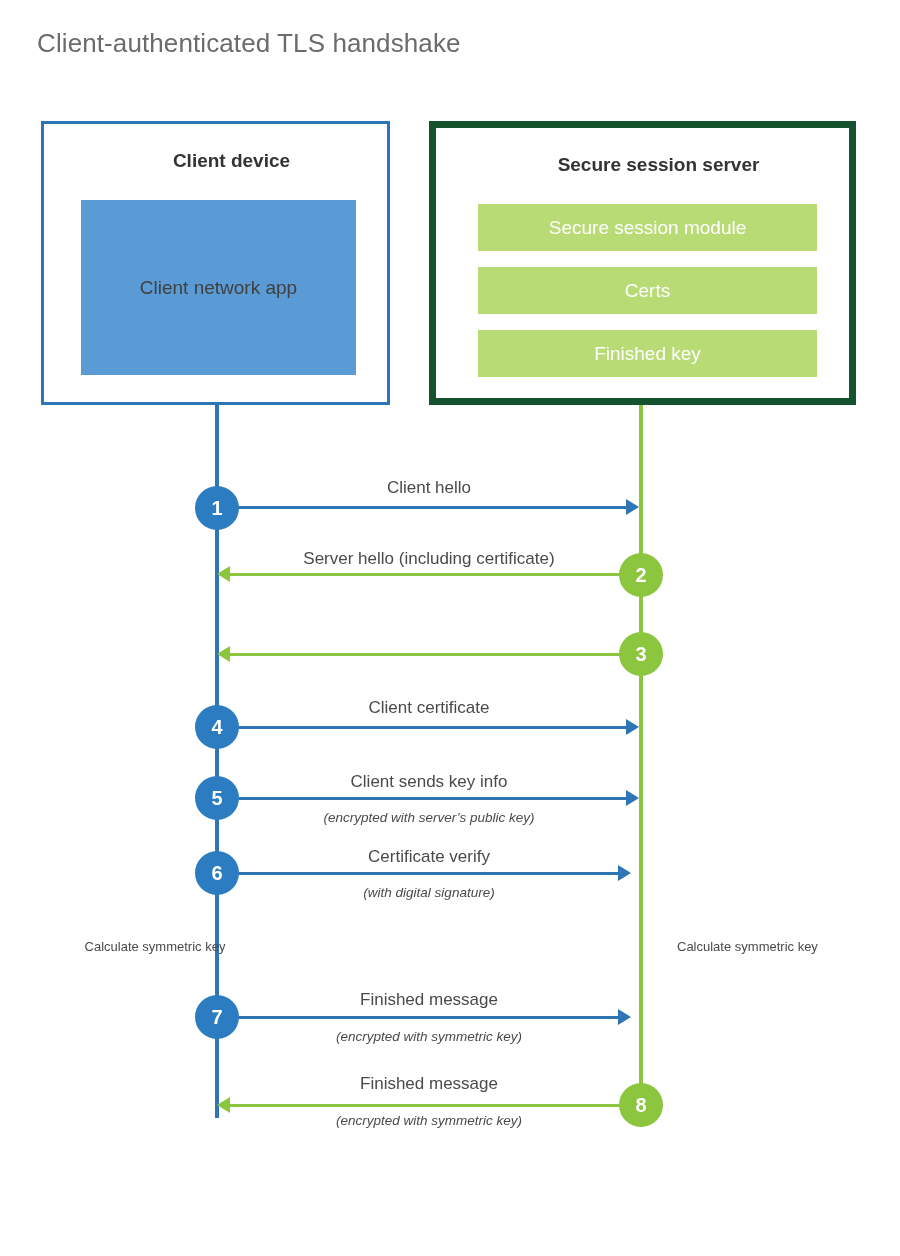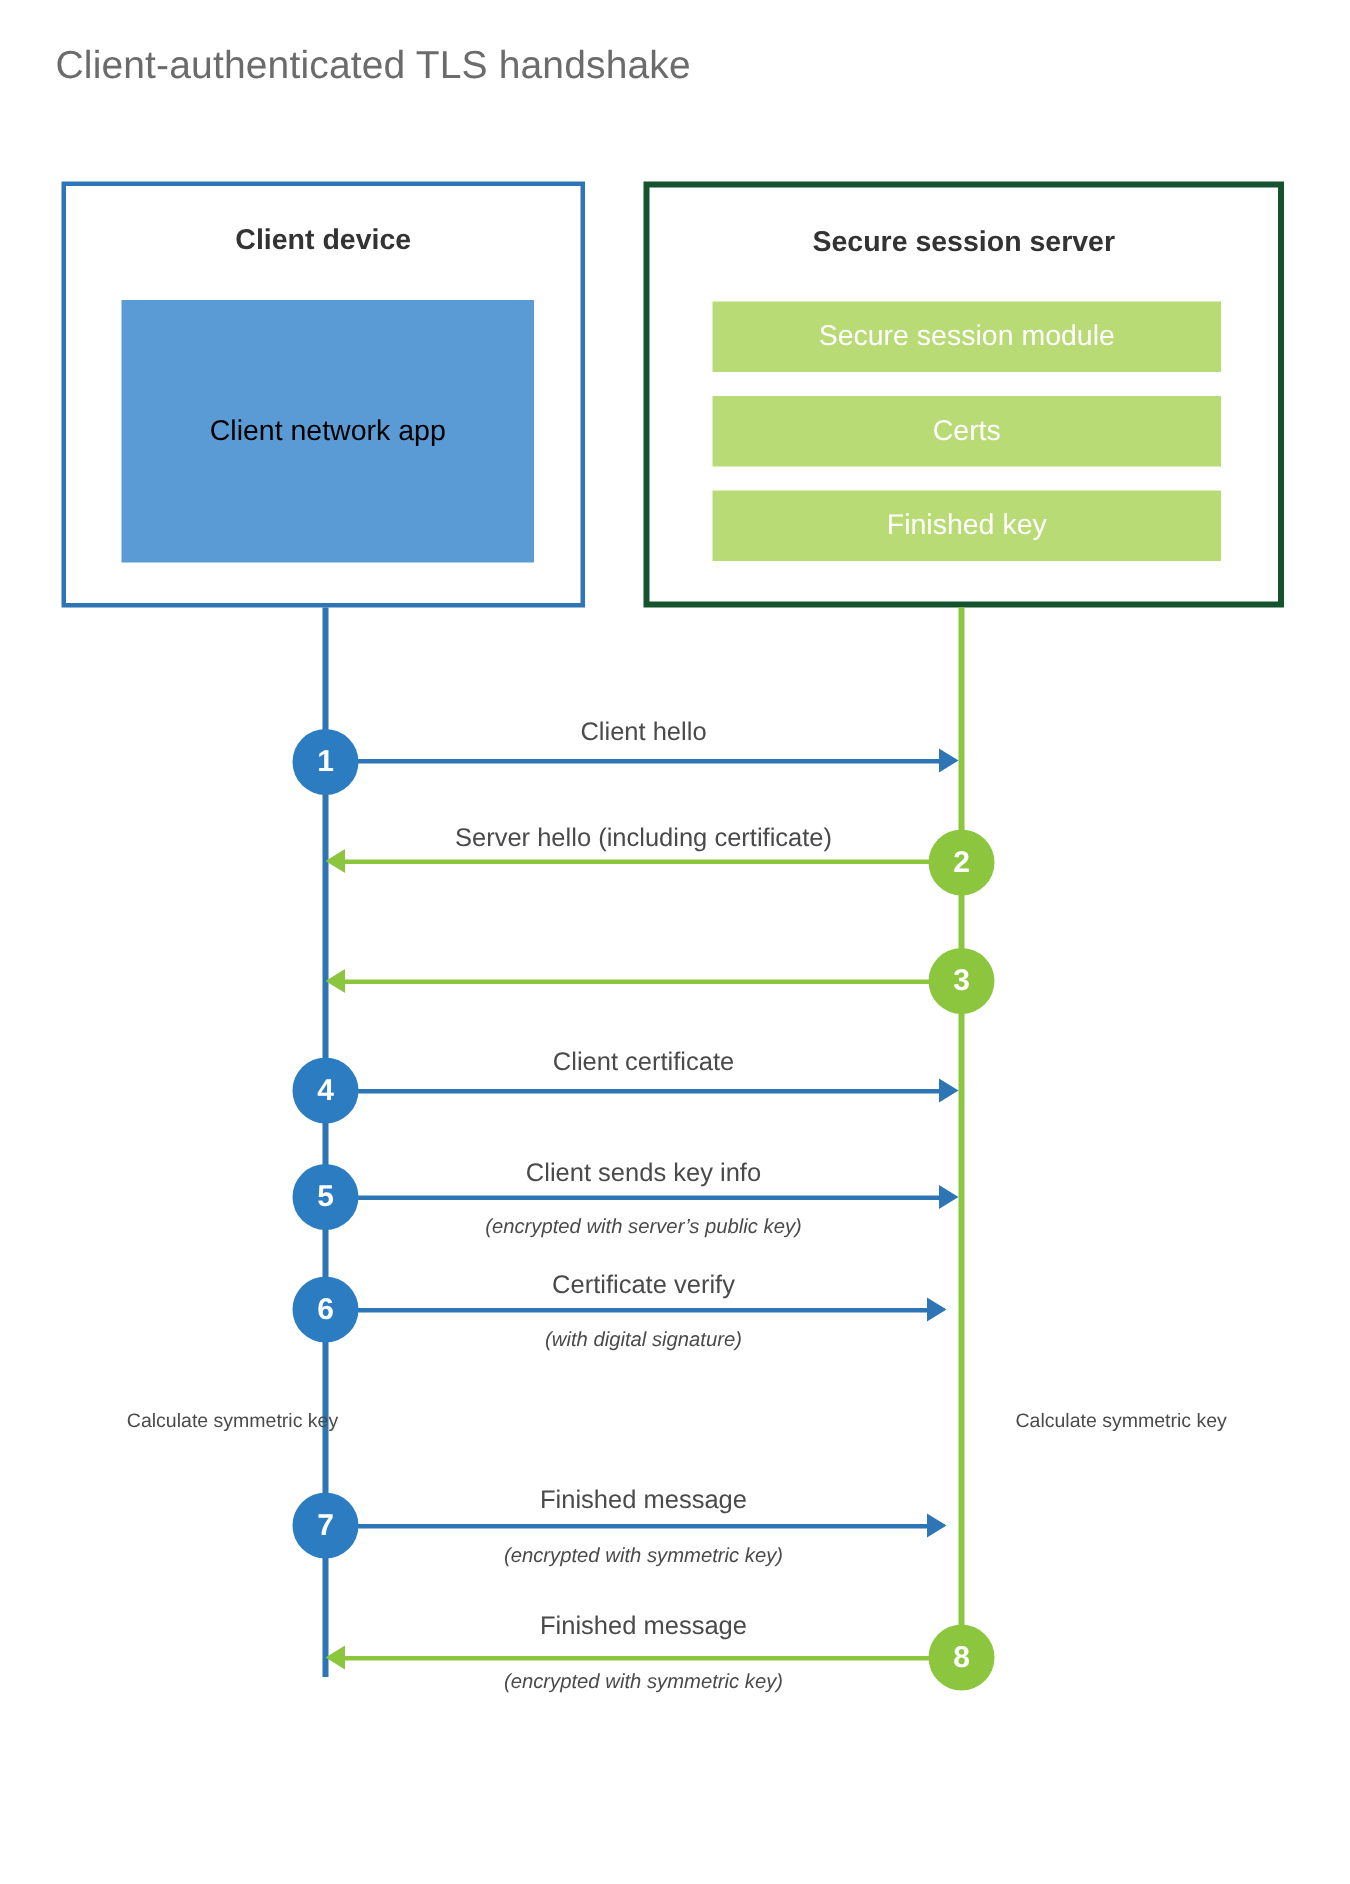--- a/index.html
+++ b/index.html
@@ -16,30 +16,30 @@
   
   #title{
     position:absolute;left:37px;top:28px;
     font-size:26px;font-weight:400;color:#6b6b6b;
     letter-spacing:.1px;white-space:nowrap;
   }
 
   
   .party-box{position:absolute;background:#ffffff;box-sizing:border-box;}
   #client-box{left:41px;top:121px;width:349px;height:284px;border:3px solid #2e75b6;}
-  #server-box{left:429px;top:121px;width:427px;height:284px;border:4px solid #14532d;}
+  #server-box{left:429px;top:121px;width:427px;height:284px;border:7px solid #14532d;}
 
   .party-title{
-    position:absolute;left:0;top:26px;width:100%;
+    position:absolute;left:16px;top:26px;width:100%;
     text-align:center;font-size:19px;font-weight:bold;color:#333333;
   }
 
   #client-app{
     position:absolute;left:37px;top:76px;width:275px;height:175px;
-    background:#5b9bd5;color:#000000;
+    background:#5b9bd5;color:#404040;
     display:flex;align-items:center;justify-content:center;
     text-align:center;font-size:19px;line-height:26px;font-weight:400;
   }
 
   .server-bar{
     position:absolute;left:42px;width:339px;height:47px;
     background:#b8db76;color:#ffffff;
     display:flex;align-items:center;justify-content:center;
     font-size:19px;font-weight:400;
   }

